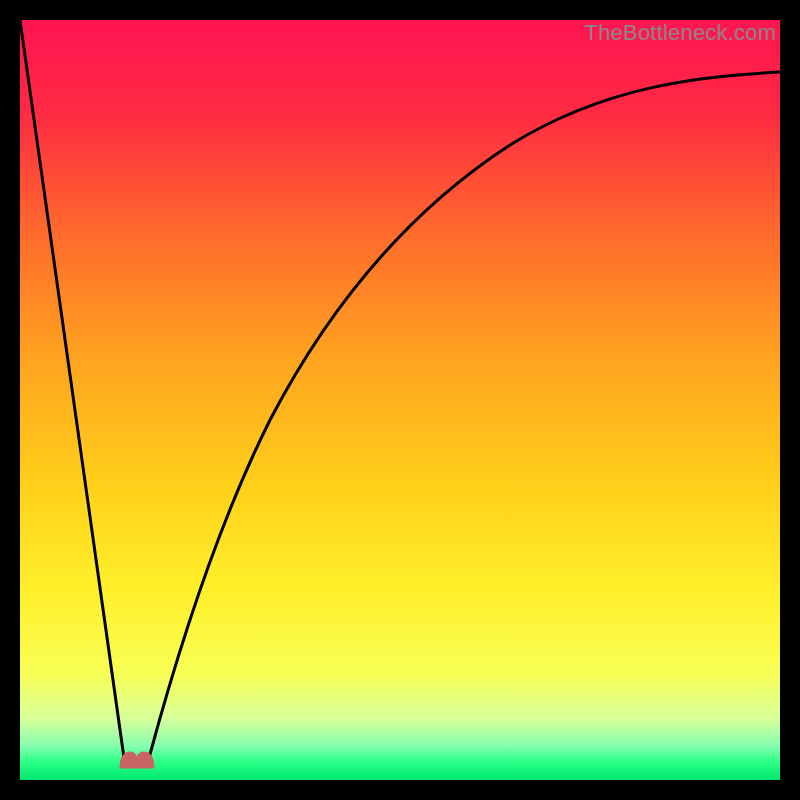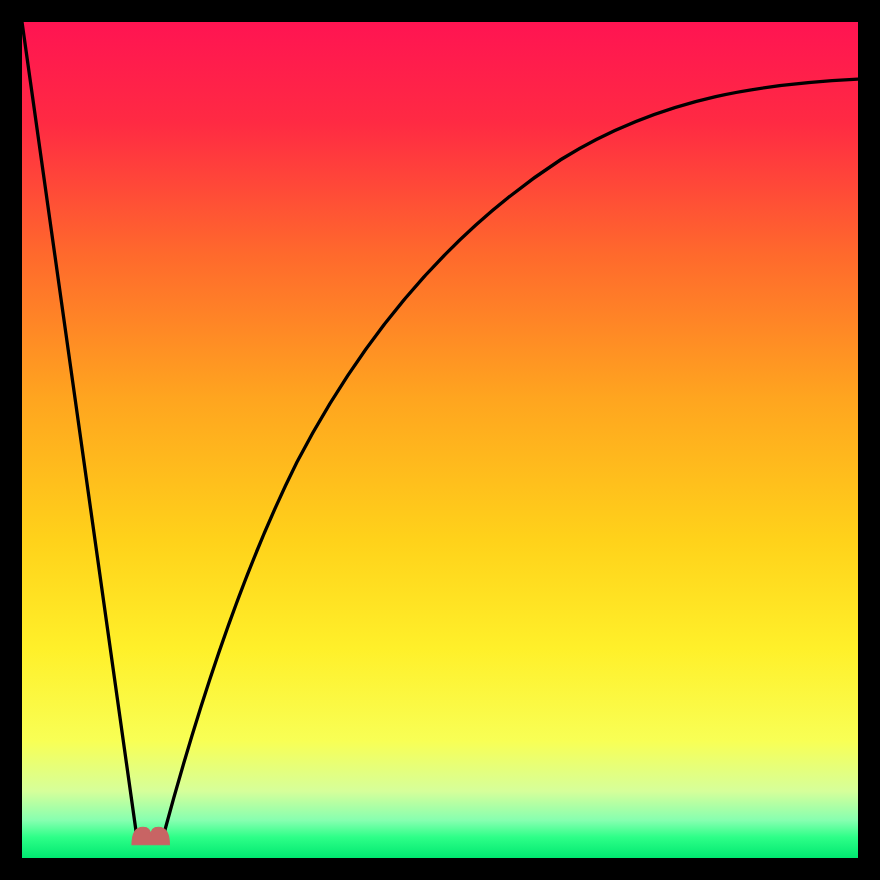--- a/index.html
+++ b/index.html
@@ -71,13 +71,14 @@
 
       <path d="M 100 748
                Q 100 732 110 732
                Q 117 732 117 740
                Q 117 732 124 732
                Q 134 732 134 748
                Z" fill="#c86464" stroke="#c86464" stroke-width="1"></path>
     </g>
   </svg>
 
+  <div class="watermark">TheBottleneck.com</div>
 </div>
 
 </body></html>

